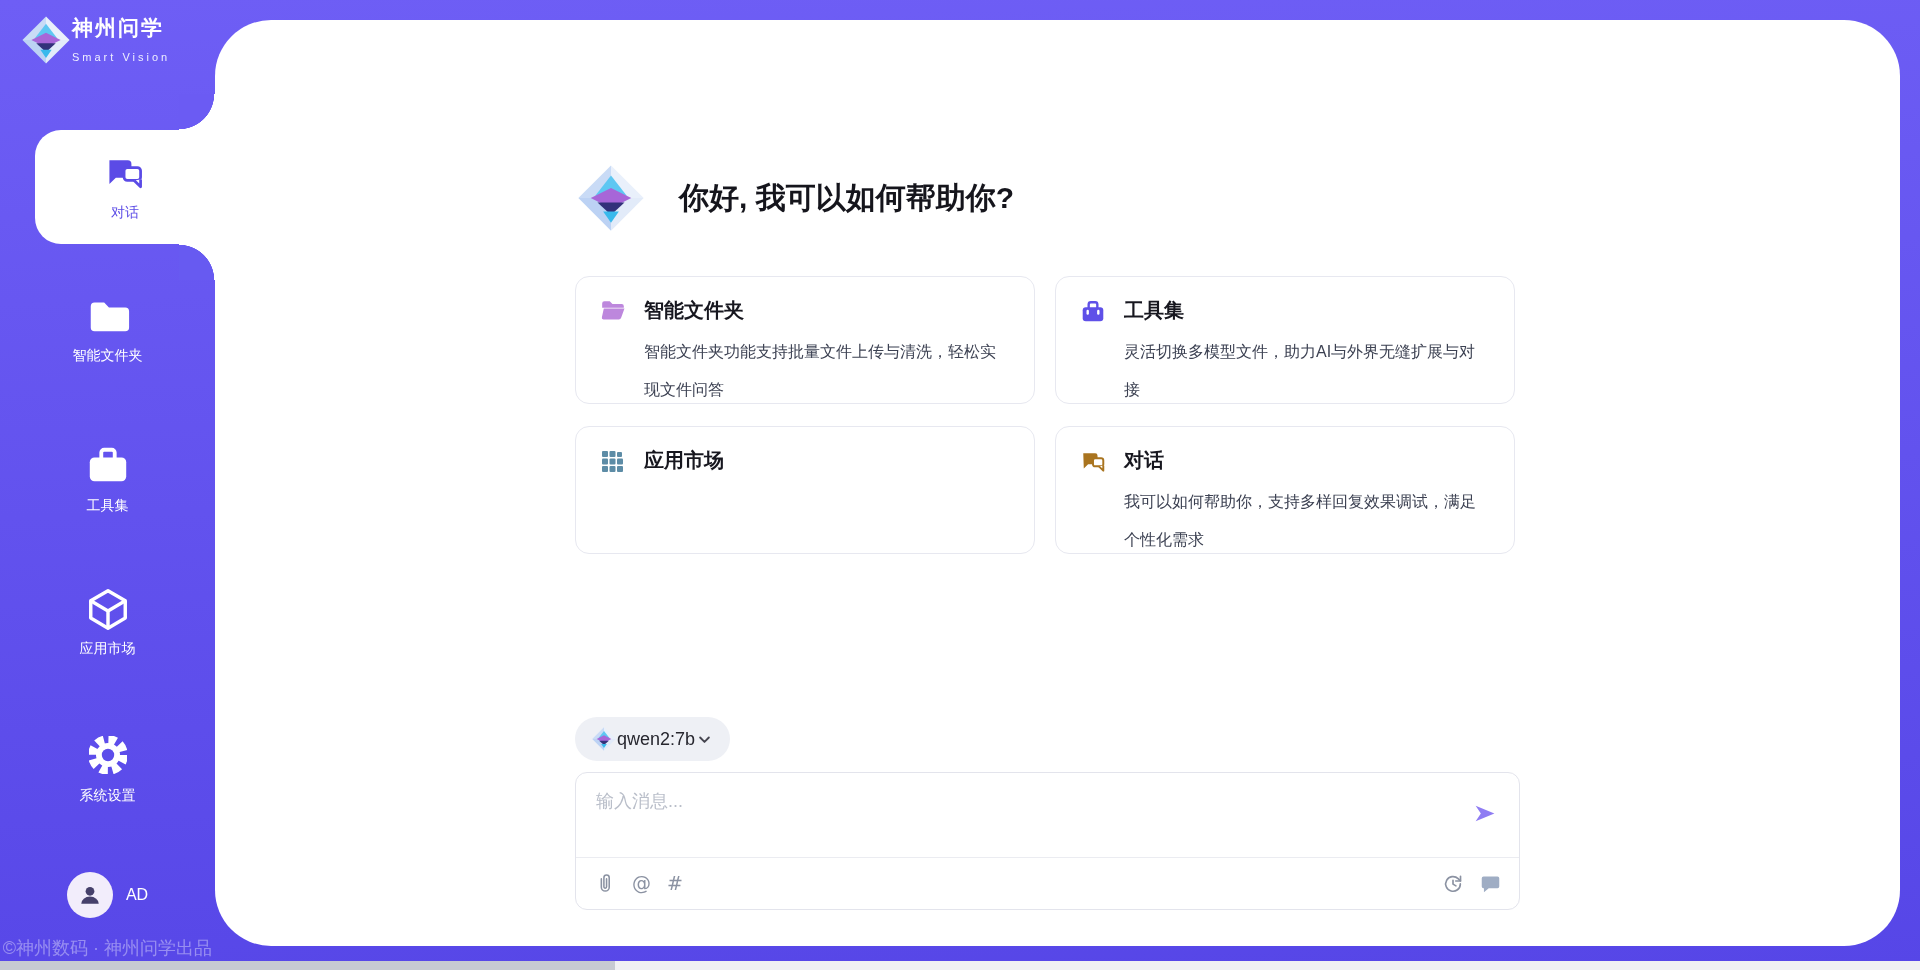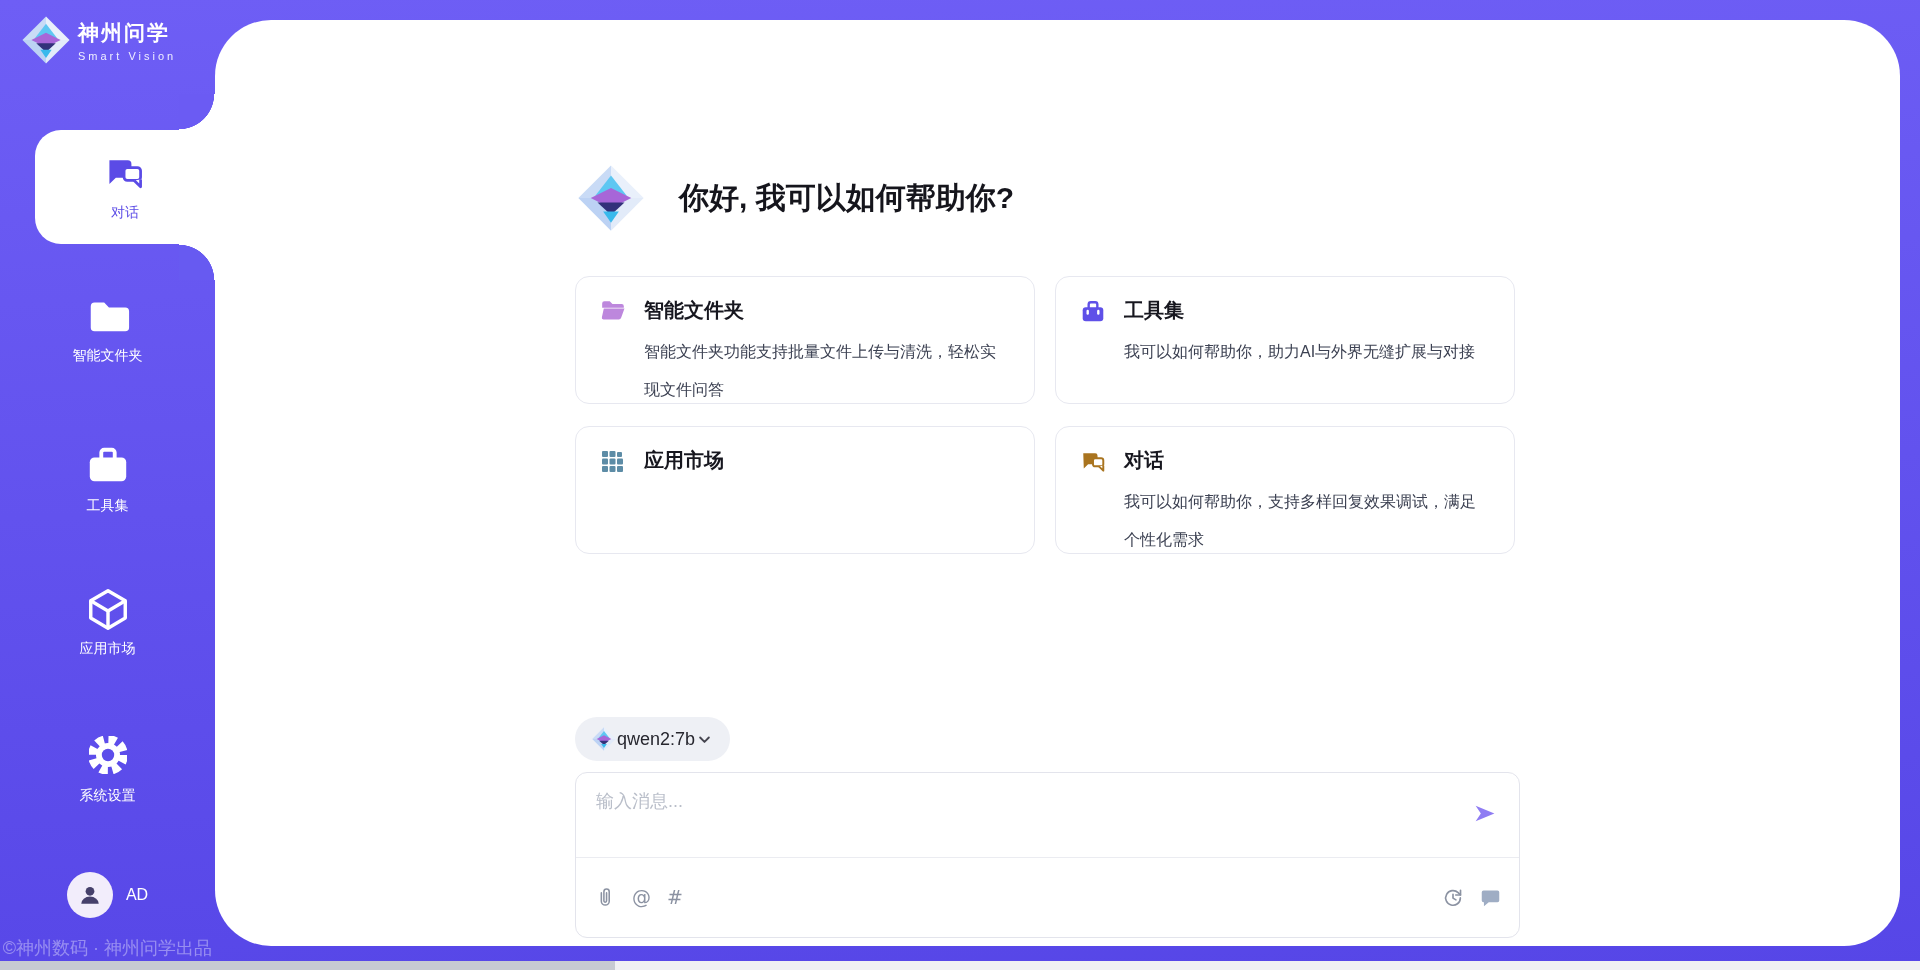--- a/index.html
+++ b/index.html
@@ -4,23 +4,23 @@
 <style>
   * { margin:0; padding:0; box-sizing:border-box; }
   html,body { width:1920px; height:970px; overflow:hidden; }
   body {
     position:relative;
     font-family:"Liberation Sans","DejaVu Sans",sans-serif;
     background:linear-gradient(178deg,#6e5ef5 0%,#5646e7 100%);
   }
   
   .sidebar { position:absolute; left:0; top:0; width:215px; height:100%; }
-  .logo { position:absolute; left:20px; top:14px; display:flex; align-items:center; gap:6px; }
+  .logo { position:absolute; left:20px; top:14px; display:flex; align-items:flex-start; gap:0; }
   .logo-text .cn { color:#fff; font-size:21px; font-weight:bold; letter-spacing:2px; }
-  .logo-text .en { color:#eef; font-size:11px; letter-spacing:3px; margin-top:3px; }
+  .logo-text .en { color:#eef; font-size:11px; letter-spacing:3px; margin-top:9px; }
   .tab-active {
     position:absolute; left:35px; top:130px; width:180px; height:114px;
     background:#fff; border-radius:26px 0 0 26px;
     display:flex; flex-direction:column; align-items:center; justify-content:center;
     cursor:pointer;
   }
   .tab-active::before {
     content:""; position:absolute; right:0; top:-36px; width:36px; height:36px;
     background:radial-gradient(circle 36px at 0 0, #6b5bf3 0 35px, #fff 35.5px);
   }
@@ -70,21 +70,21 @@
   .card-title { font-size:20px; font-weight:bold; color:#17171f; }
   .card-desc { font-size:16px; color:#3c4152; line-height:38px; margin-top:9px; max-width:368px; }
   
   .model-pill {
     position:absolute; left:360px; top:697px; height:44px;
     display:inline-flex; align-items:center; padding:0 16px;
     background:#eef0f5; border-radius:22px; cursor:pointer;
   }
   .model-pill .model-name { font-size:18px; color:#26262e; }
   .input-box {
-    position:absolute; left:360px; top:752px; width:945px; height:166px;
+    position:absolute; left:360px; top:752px; width:945px; height:138px;
     border:1px solid #e3e4ec; border-radius:12px; background:#fff;
   }
   .input-box textarea {
     position:absolute; left:20px; top:16px; width:850px; height:60px;
     border:none; outline:none; resize:none; font-size:18px; color:#333;
     font-family:"Liberation Sans","DejaVu Sans",sans-serif; background:transparent;
   }
   .input-box textarea::placeholder { color:#b9bec9; }
   .send-btn { position:absolute; right:22px; top:28px; cursor:pointer; color:#8f7cf3; }
   .divider { position:absolute; left:0; right:0; top:84px; border-top:1px solid #ebecf1; }
@@ -278,21 +278,21 @@
     </div>
 
     <div class="card">
       <div class="card-icon" style="color:#5f50e8">
         <svg width="26" height="26">
             <use href="#sym-briefcase-solid"></use>
           </svg>
       </div>
       <div>
         <div class="card-title">工具集</div>
-        <div class="card-desc">我可以如何帮助你，助力AI与外界无缝扩展与对接</div>
+        <div class="card-desc">灵活切换多模型文件，助力AI与外界无缝扩展与对接</div>
       </div>
     </div>
 
     <div class="card">
       <div class="card-icon" style="color:#5d8ca6">
         <svg width="24" height="24">
             <use href="#sym-grid"></use>
           </svg>
       </div>
       <div>

